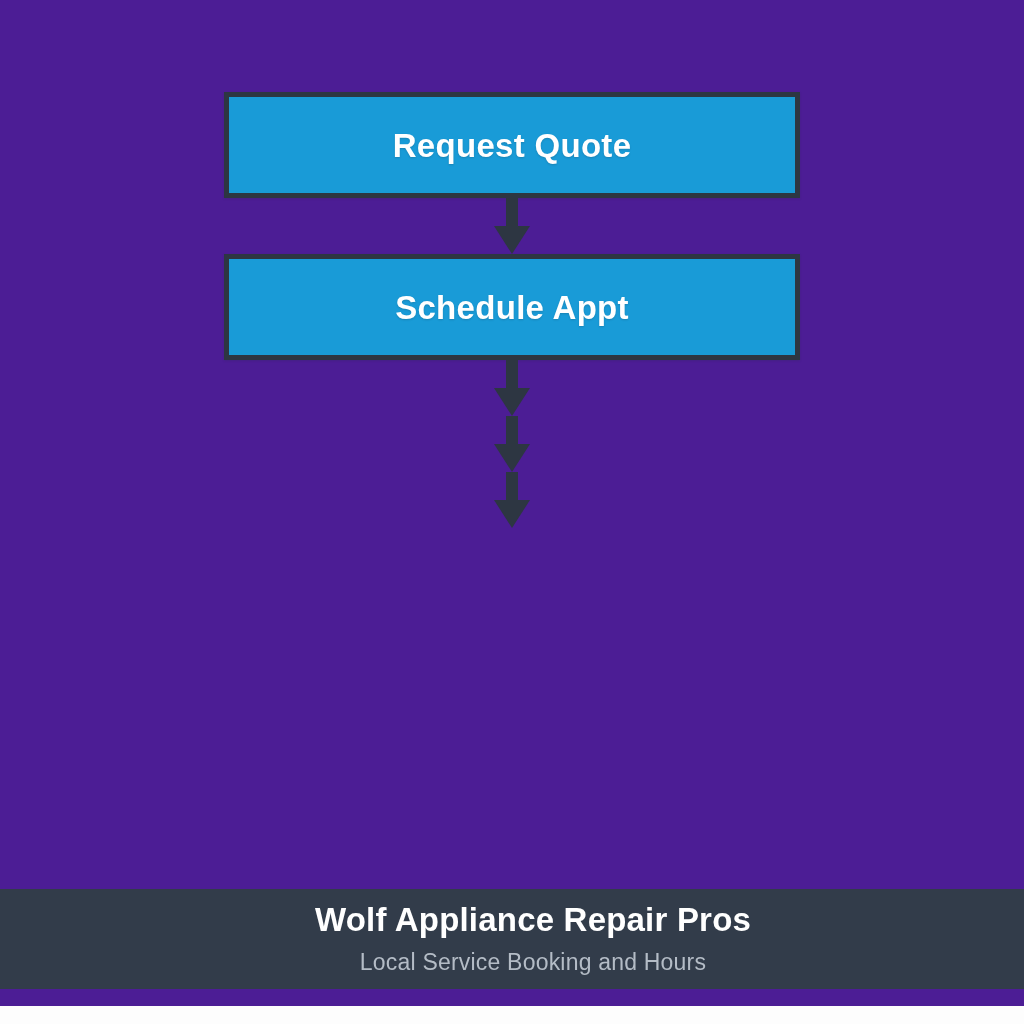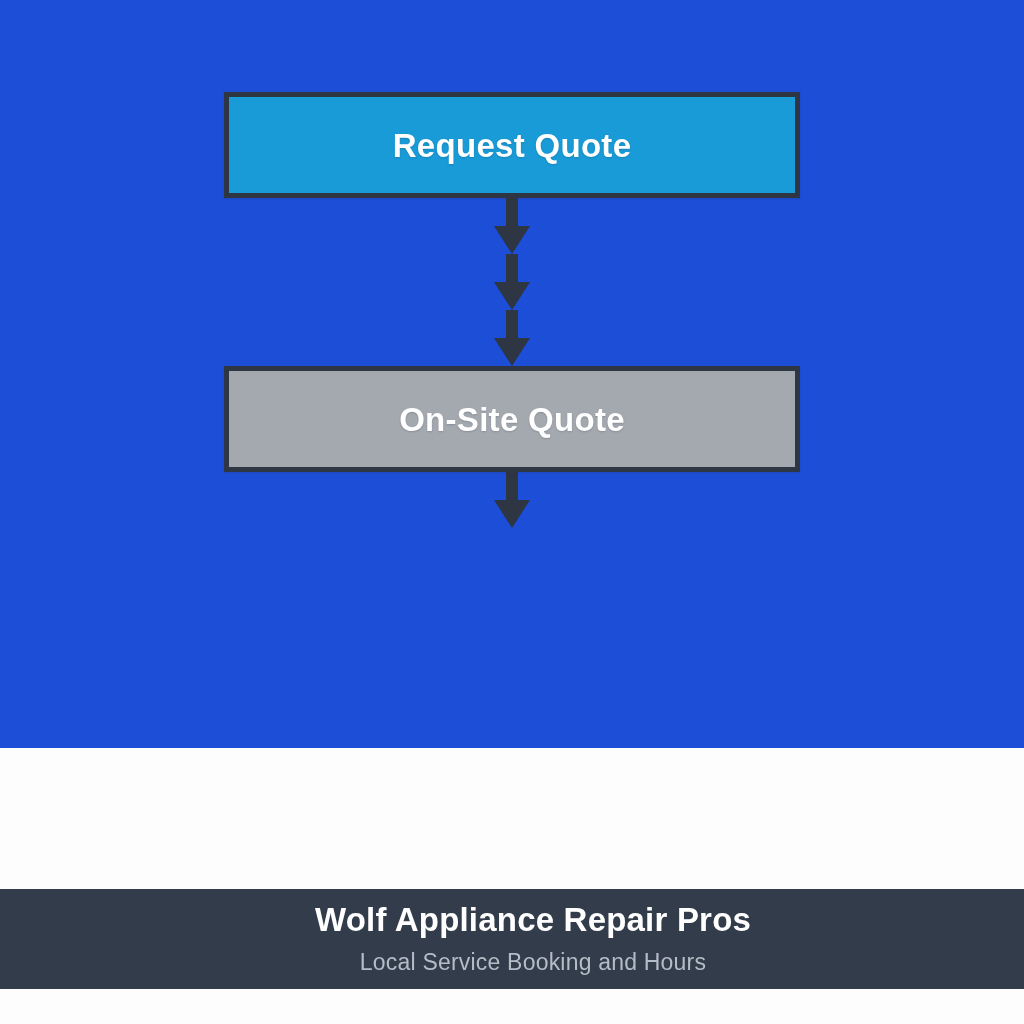--- a/index.html
+++ b/index.html
@@ -13,22 +13,22 @@
     font-family: "Liberation Sans", sans-serif;
     overflow: hidden;
     position: relative;
   }
 
   #flow-canvas {
     position: absolute;
     left: 0;
     top: 0;
     width: 1024px;
-    height: 748px;
-    background: #1d4ed8;
+    height: 1006px;
+    background: #4c1d95;
   }
 
   
   .flow-column {
     position: absolute;
     left: 224px;
     top: 92px;
     width: 576px;
   }
 
@@ -135,35 +135,35 @@
 
     <div class="flow-node is-active">
       <span class="flow-node-label">Request Quote</span>
     </div>
 
     <div class="flow-connector">
       <span class="connector-stem"></span>
       <span class="connector-head"></span>
     </div>
 
+    <div class="flow-node is-active">
+      <span class="flow-node-label">Schedule Appt</span>
+    </div>
 
     <div class="flow-connector">
       <span class="connector-stem"></span>
       <span class="connector-head"></span>
     </div>
 
 
     <div class="flow-connector">
       <span class="connector-stem"></span>
       <span class="connector-head"></span>
     </div>
 
-    <div class="flow-node is-muted">
-      <span class="flow-node-label">On-Site Quote</span>
-    </div>
 
     <div class="flow-connector">
       <span class="connector-stem"></span>
       <span class="connector-head"></span>
     </div>
 
 
   </div>
 
   <div class="footer-band">

